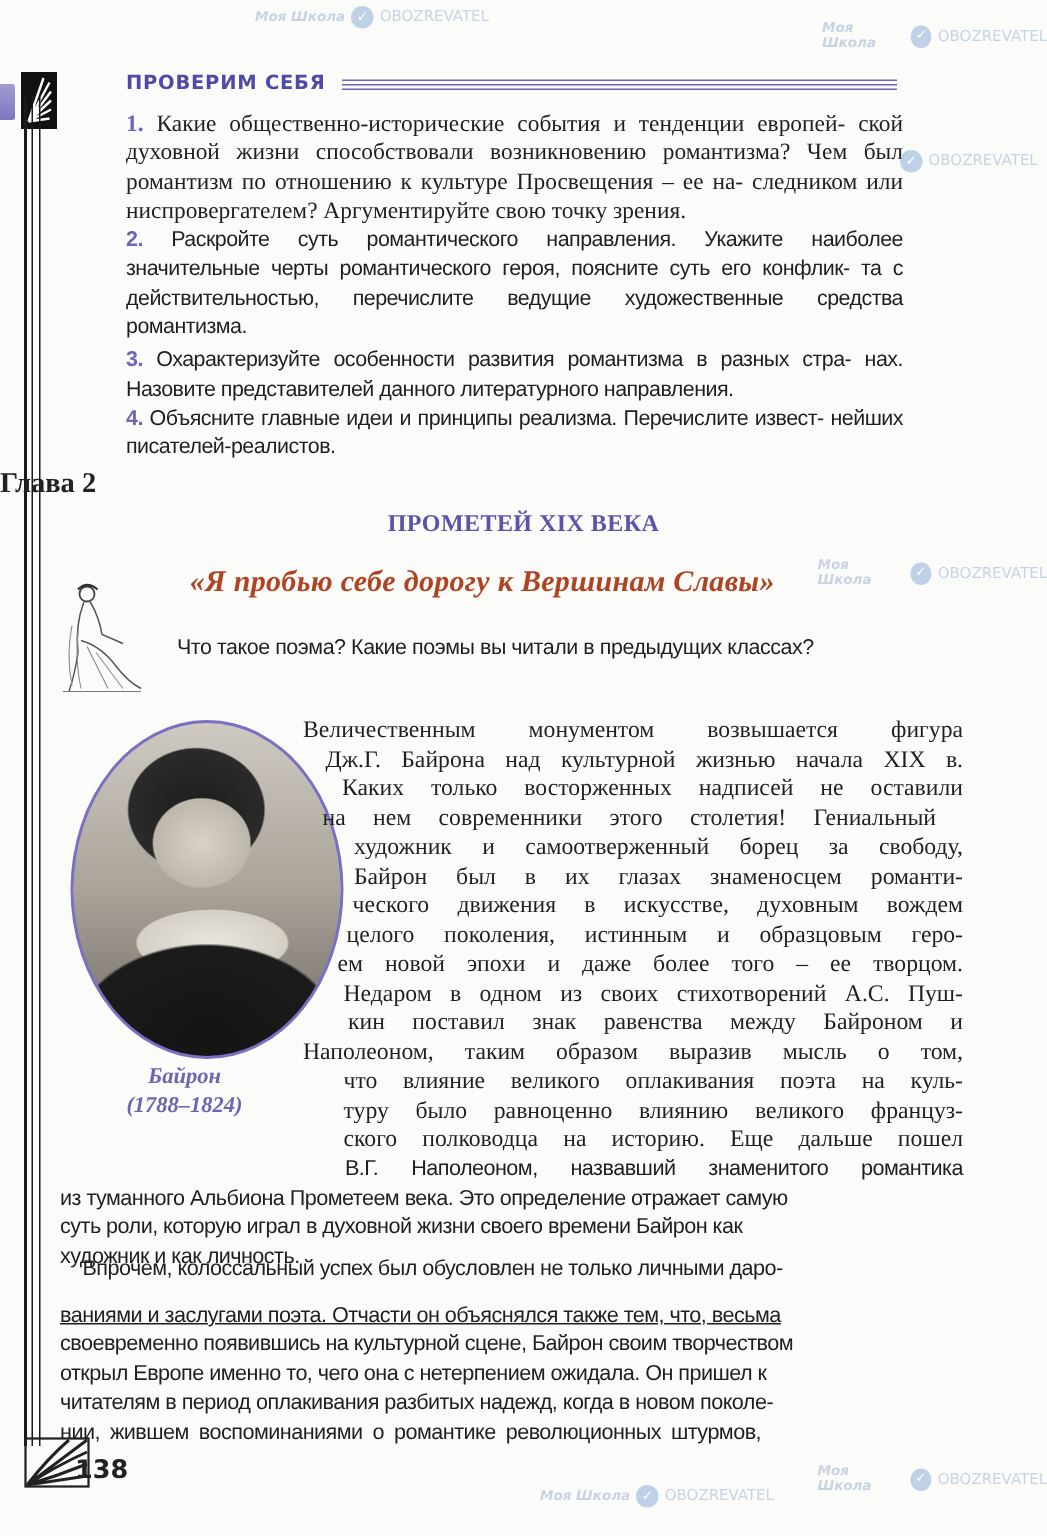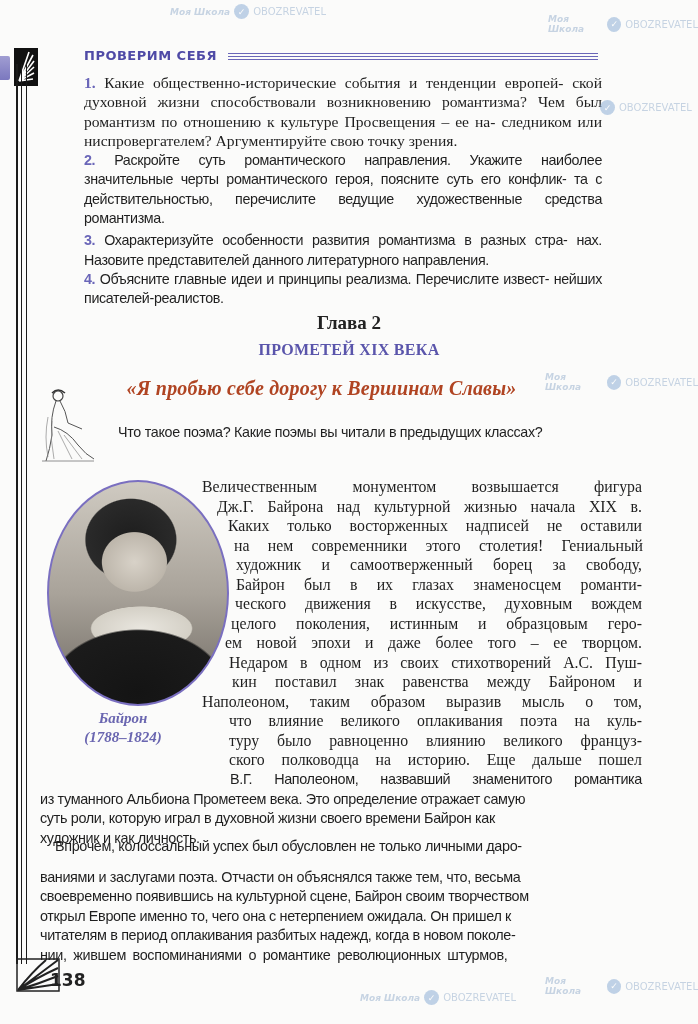--- a/index.html
+++ b/index.html
@@ -38,21 +38,21 @@
     position: absolute; left: 84px; top: 73px; width: 518px;
     font-size: 15.2px; line-height: 19.3px; text-align: justify;
   }
   .questions p { margin: 0; }
   .qnum { color: #6a66b8; font-weight: bold; }
   .q1 { font-size: 15.6px; }
   .q-narrow { font-family: "Liberation Sans", sans-serif; font-size: 14.3px; letter-spacing: -0.35px; }
 
   
   .chapter-label {
-    position: absolute; left: 0; width: 698px; top: 312px; text-align: center;
+    position: absolute; left: 0; width: 698px; top: 312px; text-align: left;
     font-size: 19px; font-weight: bold; color: #222;
   }
   .chapter-title {
     position: absolute; left: 0; width: 698px; top: 341px; text-align: center;
     font-size: 16px; font-weight: bold; color: #5a55ab; letter-spacing: 0.3px;
   }
   .epigraph {
     position: absolute; left: 0; width: 643px; top: 377px; text-align: center;
     font-size: 20px; font-style: italic; font-weight: bold; color: #b04422;
     letter-spacing: 0.2px;
@@ -169,41 +169,41 @@
 <div class="portrait"></div>
 <div class="caption">
   <div>Байрон</div>
   <div>(1788–1824)</div>
 </div>
 
 <div>
   <div class="body-line" style="left:202px; top:477px; width:440px; text-align:justify; text-align-last:justify;">Величественным монументом возвышается фигура</div>
   <div class="body-line" style="left:217px; top:497px; width:425px; text-align-last:justify;">Дж.Г. Байрона над культурной жизнью начала XIX в.</div>
   <div class="body-line" style="left:228px; top:516px; width:414px; text-align-last:justify;">Каких только восторженных надписей не оставили</div>
-  <div class="body-line" style="left:234px; top:536px; width:409px; text-align-last:justify;">на нем современники этого столетия! Гениальный</div>
+  <div class="body-line" style="left:215px; top:536px; width:409px; text-align-last:justify;">на нем современники этого столетия! Гениальный</div>
   <div class="body-line" style="left:236px; top:555px; width:406px; text-align-last:justify;">художник и самоотверженный борец за свободу,</div>
   <div class="body-line" style="left:236px; top:575px; width:406px; text-align-last:justify;">Байрон был в их глазах знаменосцем романти-</div>
   <div class="body-line" style="left:235px; top:594px; width:407px; text-align-last:justify;">ческого движения в искусстве, духовным вождем</div>
   <div class="body-line" style="left:231px; top:614px; width:411px; text-align-last:justify;">целого поколения, истинным и образцовым геро-</div>
   <div class="body-line" style="left:225px; top:633px; width:417px; text-align-last:justify;">ем новой эпохи и даже более того – ее творцом.</div>
   <div class="body-line" style="left:229px; top:653px; width:413px; text-align-last:justify;">Недаром в одном из своих стихотворений А.С. Пуш-</div>
   <div class="body-line" style="left:232px; top:672px; width:410px; text-align-last:justify;">кин поставил знак равенства между Байроном и</div>
   <div class="body-line" style="left:202px; top:692px; width:440px; text-align-last:justify;">Наполеоном, таким образом выразив мысль о том,</div>
   <div class="body-line" style="left:229px; top:711px; width:413px; text-align-last:justify;">что влияние великого оплакивания поэта на куль-</div>
   <div class="body-line" style="left:229px; top:731px; width:413px; text-align-last:justify;">туру было равноценно влиянию великого француз-</div>
   <div class="body-line" style="left:229px; top:750px; width:413px; text-align-last:justify;">ского полководца на историю. Еще дальше пошел</div>
   <div class="body-line narrow" style="left:230px; top:770px; width:412px; text-align-last:justify;">В.Г. Наполеоном, назвавший знаменитого романтика</div>
 </div>
 
 <div>
   <div class="body-line narrow" style="left:40px; top:790px; width:602px;">из туманного Альбиона Прометеем века. Это определение отражает самую</div>
   <div class="body-line narrow" style="left:40px; top:809px; width:602px;">суть роли, которую играл в духовной жизни своего времени Байрон как</div>
   <div class="body-line narrow" style="left:40px; top:829px;">художник и как личность.</div>
   <div class="body-line narrow" style="left:55px; top:837px; width:587px;">Впрочем, колоссальный успех был обусловлен не только личными даро-</div>
-  <div class="body-line narrow" style="left:40px; top:868px; width:602px;">ваниями и заслугами поэта. Отчасти он объяснялся также тем, что, весьма</div>
+  <div class="body-line narrow" style="left:40px; top:868px; width:602px;text-decoration:underline;">ваниями и заслугами поэта. Отчасти он объяснялся также тем, что, весьма</div>
   <div class="body-line narrow" style="left:40px; top:887px; width:602px;">своевременно появившись на культурной сцене, Байрон своим творчеством</div>
   <div class="body-line narrow" style="left:40px; top:907px; width:602px;">открыл Европе именно то, чего она с нетерпением ожидала. Он пришел к</div>
   <div class="body-line narrow" style="left:40px; top:926px; width:602px;">читателям в период оплакивания разбитых надежд, когда в новом поколе-</div>
   <div class="body-line narrow" style="left:40px; top:946px; width:602px; word-spacing:3px;">нии, жившем воспоминаниями о романтике революционных штурмов,</div>
 </div>
 
 <svg class="page-ornament" viewBox="0 0 44 34">
   <path d="M2 32 L42 2 M2 32 Q20 20 42 10 M2 32 Q22 26 42 18 M2 32 L42 26 M2 32 Q16 14 30 2" stroke="#222" stroke-width="2" fill="none"></path>
   <rect x="1" y="1" width="42" height="32" fill="none" stroke="#222" stroke-width="1.5"></rect>
 </svg>

